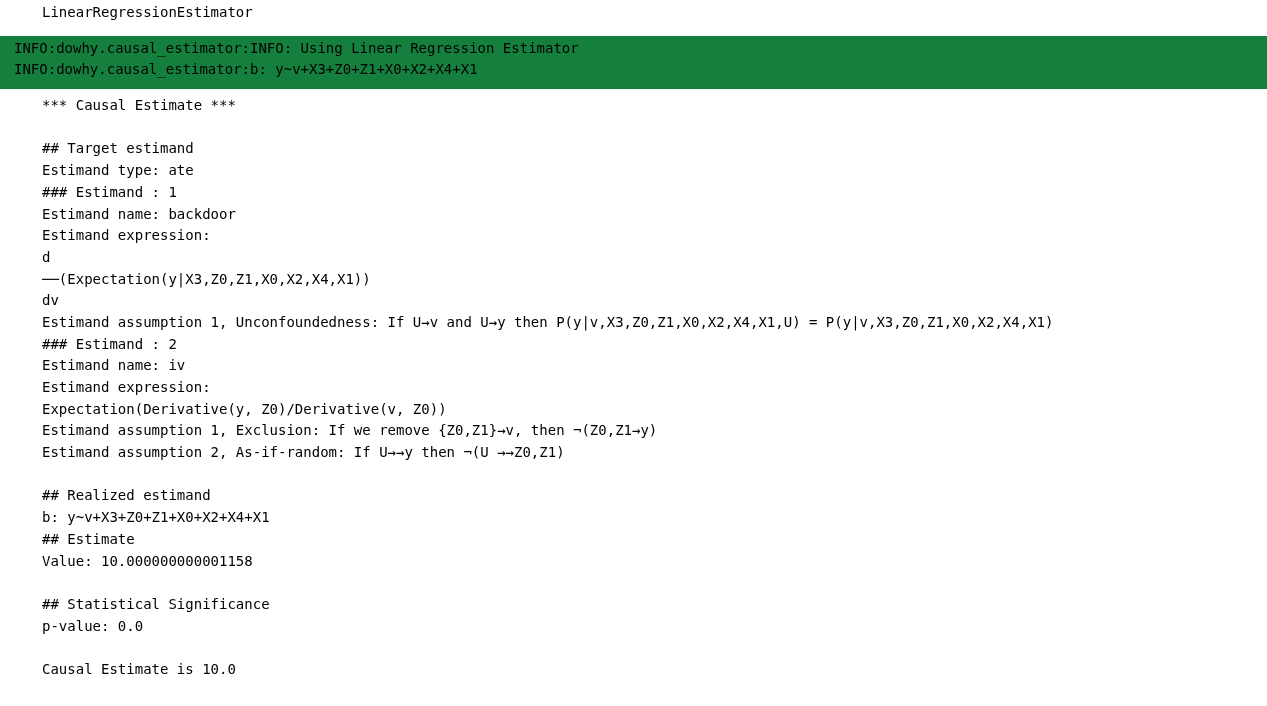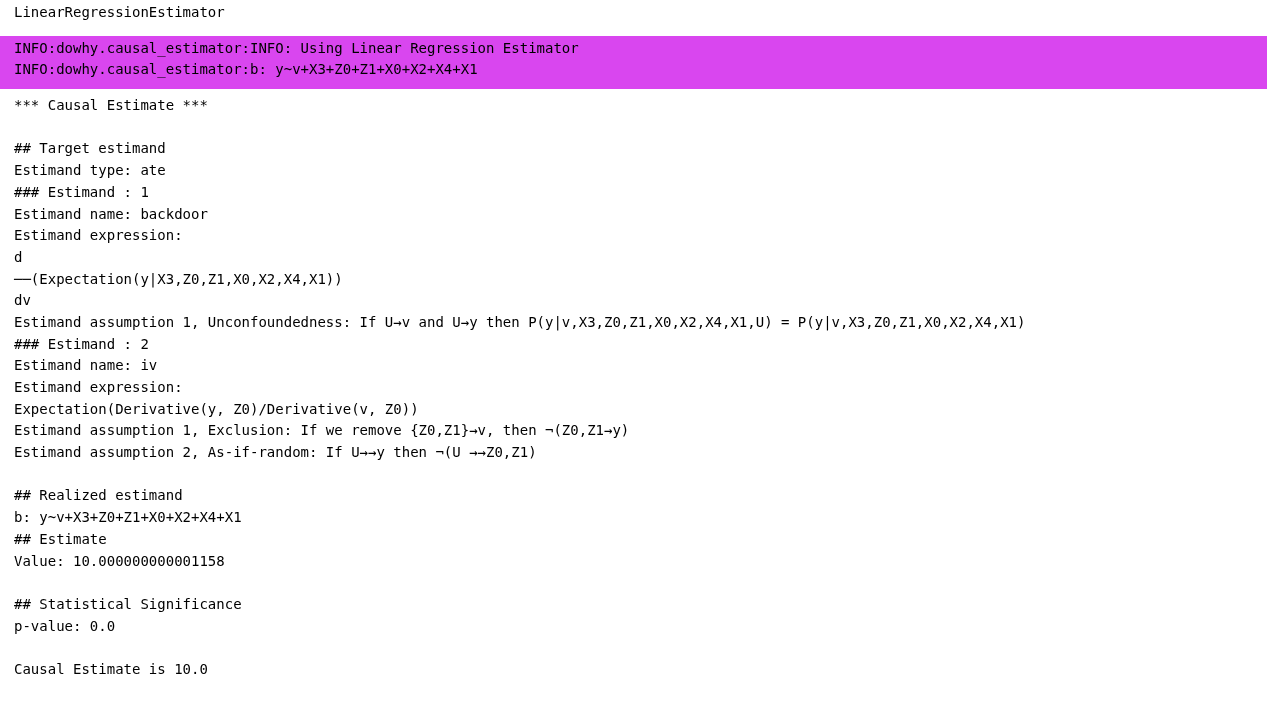--- a/index.html
+++ b/index.html
@@ -7,26 +7,27 @@
       padding: 0;
       font-family: "DejaVu Sans Mono", "Menlo", "Consolas", monospace;
       font-size: 14px;
       line-height: 1.55;
       color: #000;
       background: #fff;
     }
     .output-block {
       padding: 2px 14px 8px 14px;
       white-space: pre;
+      margin-left: 28px;
     }
     .plain-output {
       background: #fff;
     }
     .stderr-output {
-      background: #d946ef;
+      background: #15803d;
       margin: 4px 0;
     }
   </style>
 </head>
 <body>
 
 <div class="output-block plain-output">LinearRegressionEstimator</div>
 
 <div class="output-block stderr-output">INFO:dowhy.causal_estimator:INFO: Using Linear Regression Estimator
 INFO:dowhy.causal_estimator:b: y~v+X3+Z0+Z1+X0+X2+X4+X1</div>

